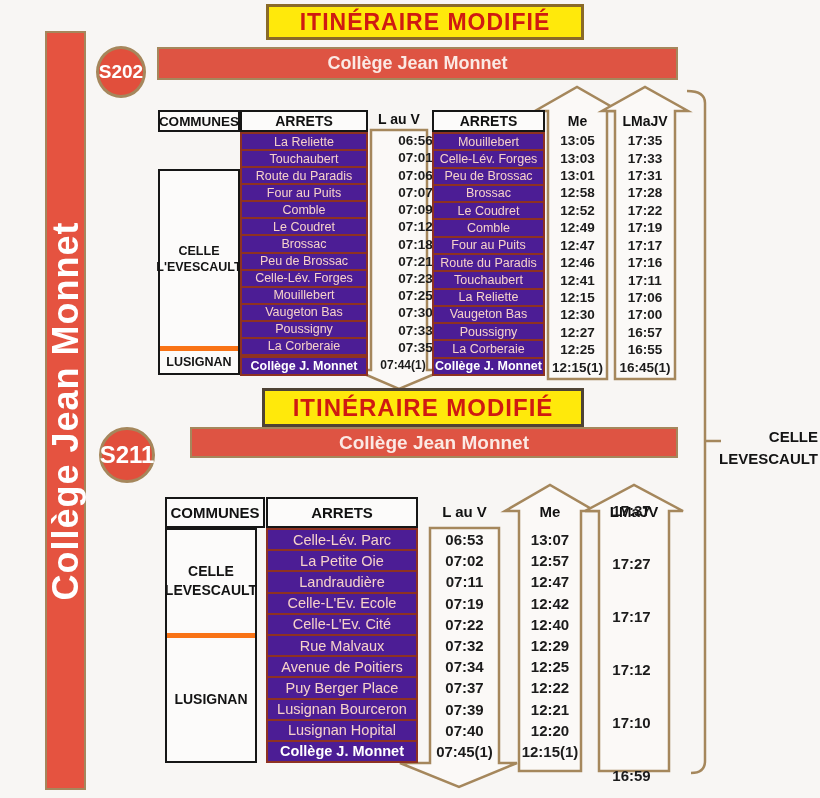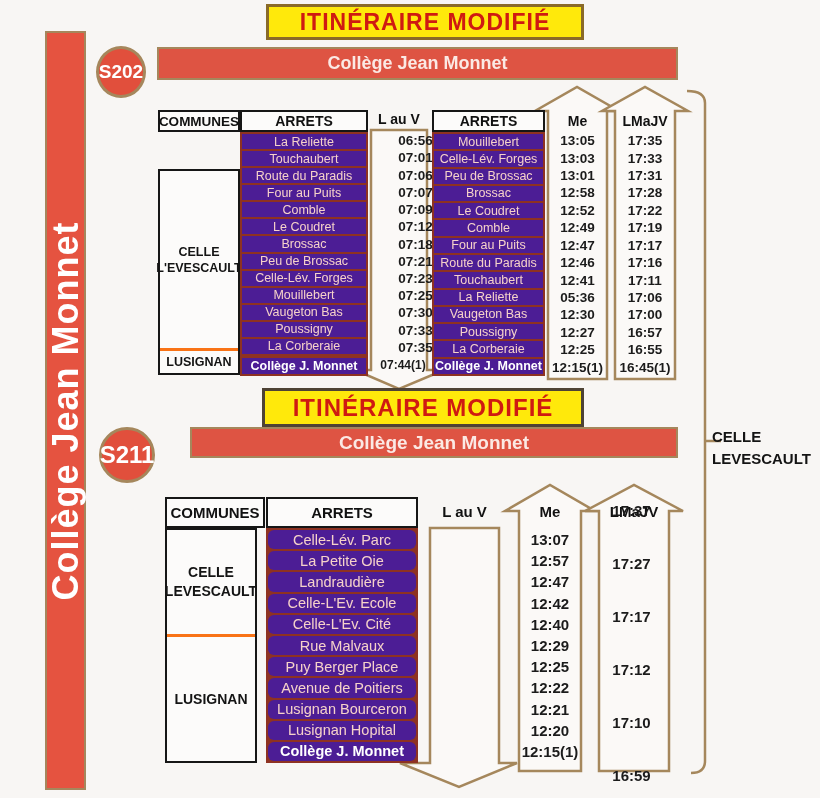--- a/index.html
+++ b/index.html
@@ -28,39 +28,39 @@
   .r2{left:190px;top:427px;width:488px;height:31px;font-size:19px;line-height:27px;}
 
   
   .hcell{background:#fcfbfa;border:2px solid #161616;display:flex;align-items:center;justify-content:center;
     font-weight:700;color:#111;font-size:14px;}
   .thead{display:flex;align-items:center;justify-content:center;font-weight:700;color:#111;font-size:14px;}
 
   
   .ccol{border:2px solid #161616;background:#fcfbfa;display:flex;flex-direction:column;}
   .ccell{display:flex;align-items:center;justify-content:center;text-align:center;
-    font-weight:700;color:#141414;border-top:3px solid #f97316;padding:0 4px;}
+    font-weight:700;color:#141414;border-top:5px solid #f97316;padding:0 4px;}
   .ccell:first-child{border-top:none;}
 
   
   .redstack{background:#8e3222;border:2px solid #8e3222;display:flex;flex-direction:column;gap:2px;}
   .redrow{flex:1;background:#4c1d95;display:flex;align-items:center;justify-content:center;
     color:#f6d2c9;text-align:center;}
   .redrow.bold{color:#ffffff;font-weight:700;}
   .small .redrow{font-size:12.5px;}
-  .big .redrow{font-size:14.5px;border-radius:6px;}
+  .big .redrow{font-size:14.5px;}
 
   
   .timestack{display:flex;flex-direction:column;}
   .timerow{flex:1;display:flex;align-items:center;justify-content:center;color:#1b1b1b;font-weight:600;}
   .timerow.bold{font-weight:700;}
   .small-t .timerow{font-size:13.5px;}
   .big-t .timerow{font-size:15px;}
 
-  .rightlabel{display:flex;flex-direction:column;align-items:flex-start;justify-content:center;
+  .rightlabel{display:flex;flex-direction:column;align-items:flex-end;justify-content:center;
     font-weight:700;color:#141414;font-size:15px;line-height:22px;text-align:center;}
 </style>
 </head>
 <body>
 
 <div class="canvas">
 
   <svg class="overlay" viewBox="0 0 820 798">
 
     <path d="M371,130 H427 V370 H444 L399,389 L355,370 H371 Z" fill="#fbf9f7" stroke="#a5875c" stroke-width="2.5"></path>
@@ -152,21 +152,21 @@
   <div id="t2-me" class="abs timestack small-t" style="left:548px;top:132px;width:59px;height:244px;">
       <div class="timerow">13:05</div>
       <div class="timerow">13:03</div>
       <div class="timerow">13:01</div>
       <div class="timerow">12:58</div>
       <div class="timerow">12:52</div>
       <div class="timerow">12:49</div>
       <div class="timerow">12:47</div>
       <div class="timerow">12:46</div>
       <div class="timerow">12:41</div>
-      <div class="timerow">05:36</div>
+      <div class="timerow">12:15</div>
       <div class="timerow">12:30</div>
       <div class="timerow">12:27</div>
       <div class="timerow">12:25</div>
       <div class="timerow bold">12:15(1)</div>
     </div>
   <div id="t2-lmajv" class="abs timestack small-t" style="left:615px;top:132px;width:60px;height:244px;">
       <div class="timerow">17:35</div>
       <div class="timerow">17:33</div>
       <div class="timerow">17:31</div>
       <div class="timerow">17:28</div>
@@ -202,25 +202,38 @@
     <div class="ccell" style="flex:6;font-size:14px;">LUSIGNAN</div>
   </div>
 
   <div id="t3-stops" class="abs redstack big" style="left:266px;top:528px;width:152px;height:235px;">
       <div class="redrow">Celle-Lév. Parc</div>
       <div class="redrow">La Petite Oie</div>
       <div class="redrow">Landraudière</div>
       <div class="redrow">Celle-L'Ev. Ecole</div>
       <div class="redrow">Celle-L'Ev. Cité</div>
       <div class="redrow">Rue Malvaux</div>
+      <div class="redrow">Avenue de Poitiers</div>
       <div class="redrow">Puy Berger Place</div>
-      <div class="redrow">Avenue de Poitiers</div>
       <div class="redrow">Lusignan Bourceron</div>
       <div class="redrow">Lusignan Hopital</div>
       <div class="redrow bold">Collège J. Monnet</div>
+    </div>
+  <div id="t3-lauv" class="abs timestack big-t" style="left:430px;top:529px;width:69px;height:233px;">
+      <div class="timerow">06:53</div>
+      <div class="timerow">07:02</div>
+      <div class="timerow">07:11</div>
+      <div class="timerow">07:19</div>
+      <div class="timerow">07:22</div>
+      <div class="timerow">07:32</div>
+      <div class="timerow">07:34</div>
+      <div class="timerow">07:37</div>
+      <div class="timerow">07:39</div>
+      <div class="timerow">07:40</div>
+      <div class="timerow bold">07:45(1)</div>
     </div>
   <div id="t3-me" class="abs timestack big-t" style="left:519px;top:529px;width:62px;height:233px;">
       <div class="timerow">13:07</div>
       <div class="timerow">12:57</div>
       <div class="timerow">12:47</div>
       <div class="timerow">12:42</div>
       <div class="timerow">12:40</div>
       <div class="timerow">12:29</div>
       <div class="timerow">12:25</div>
       <div class="timerow">12:22</div>

